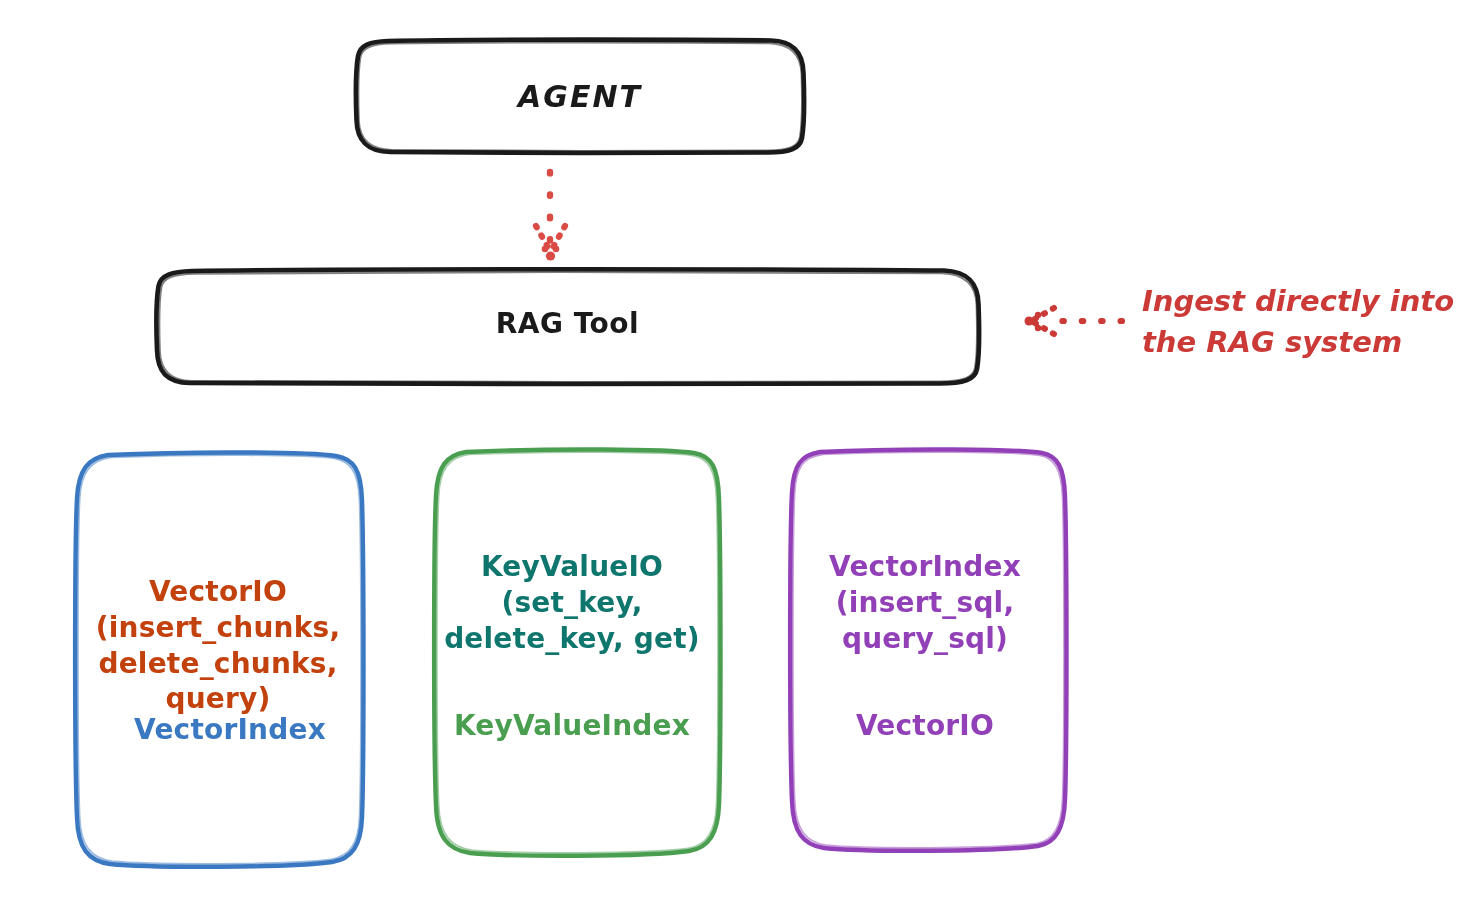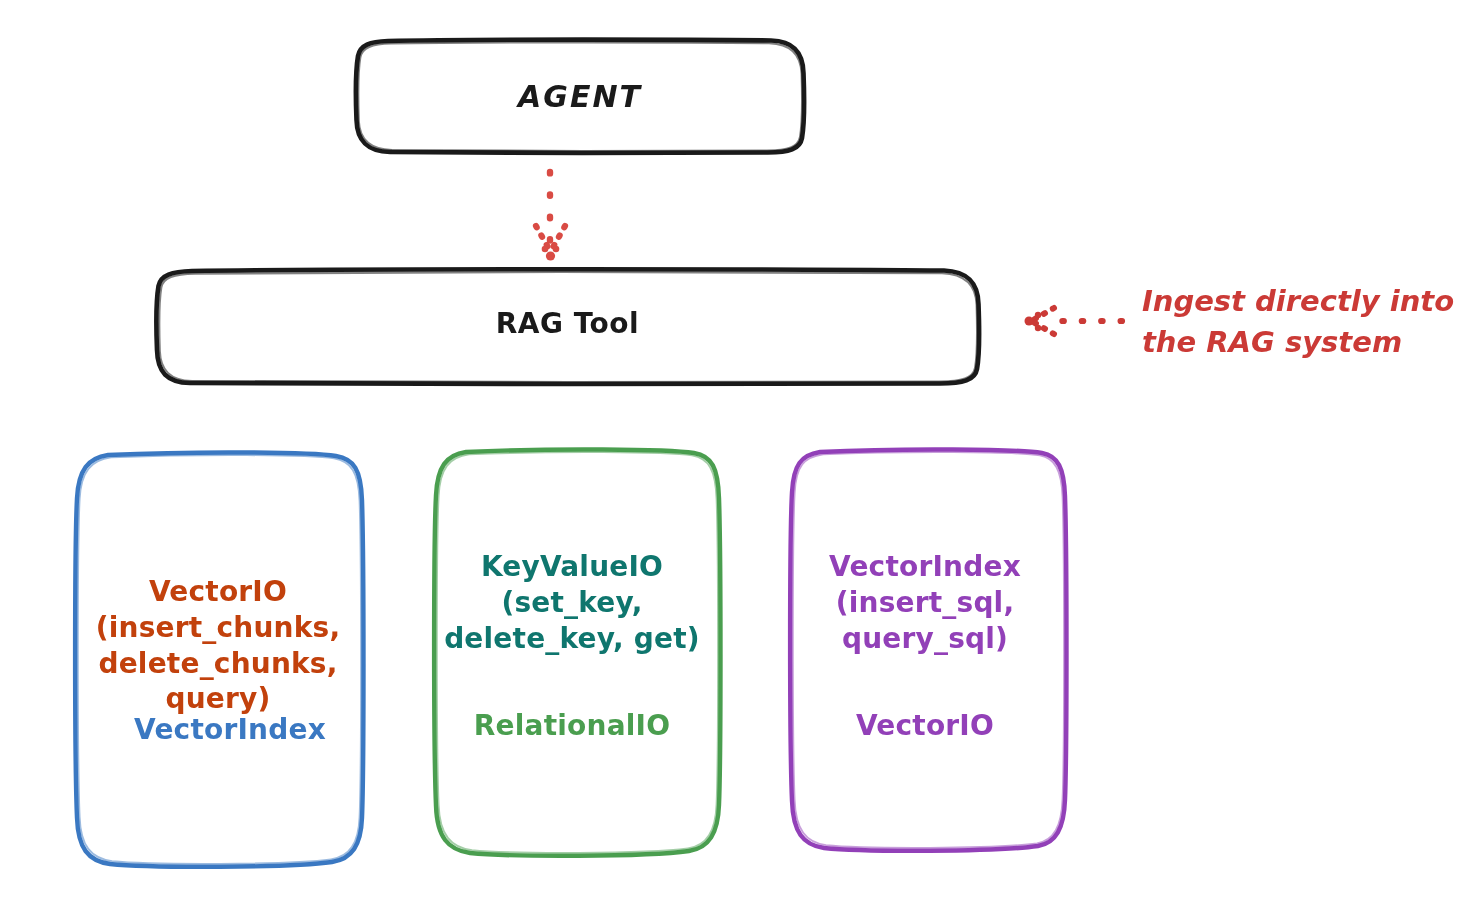--- a/index.html
+++ b/index.html
@@ -229,21 +229,21 @@
 
 <div class="node-label provider-api" id="vectorio-api">VectorIO
 (insert_chunks,
 delete_chunks,
 query)</div>
 <div class="node-label provider-index" id="vectorio-index">VectorIndex</div>
 
 <div class="node-label provider-api" id="keyvalueio-api">KeyValueIO
 (set_key,
 delete_key, get)</div>
-<div class="node-label provider-index" id="keyvalueio-index">RelationalIO</div>
+<div class="node-label provider-index" id="keyvalueio-index">KeyValueIndex</div>
 
 <div class="node-label provider-api" id="relationalio-api">VectorIndex
 (insert_sql,
 query_sql)</div>
 <div class="node-label provider-index" id="relationalio-index">VectorIO</div>
 
 <div id="annotation-text">Ingest directly into
 the RAG system</div>
 
 </body></html>

